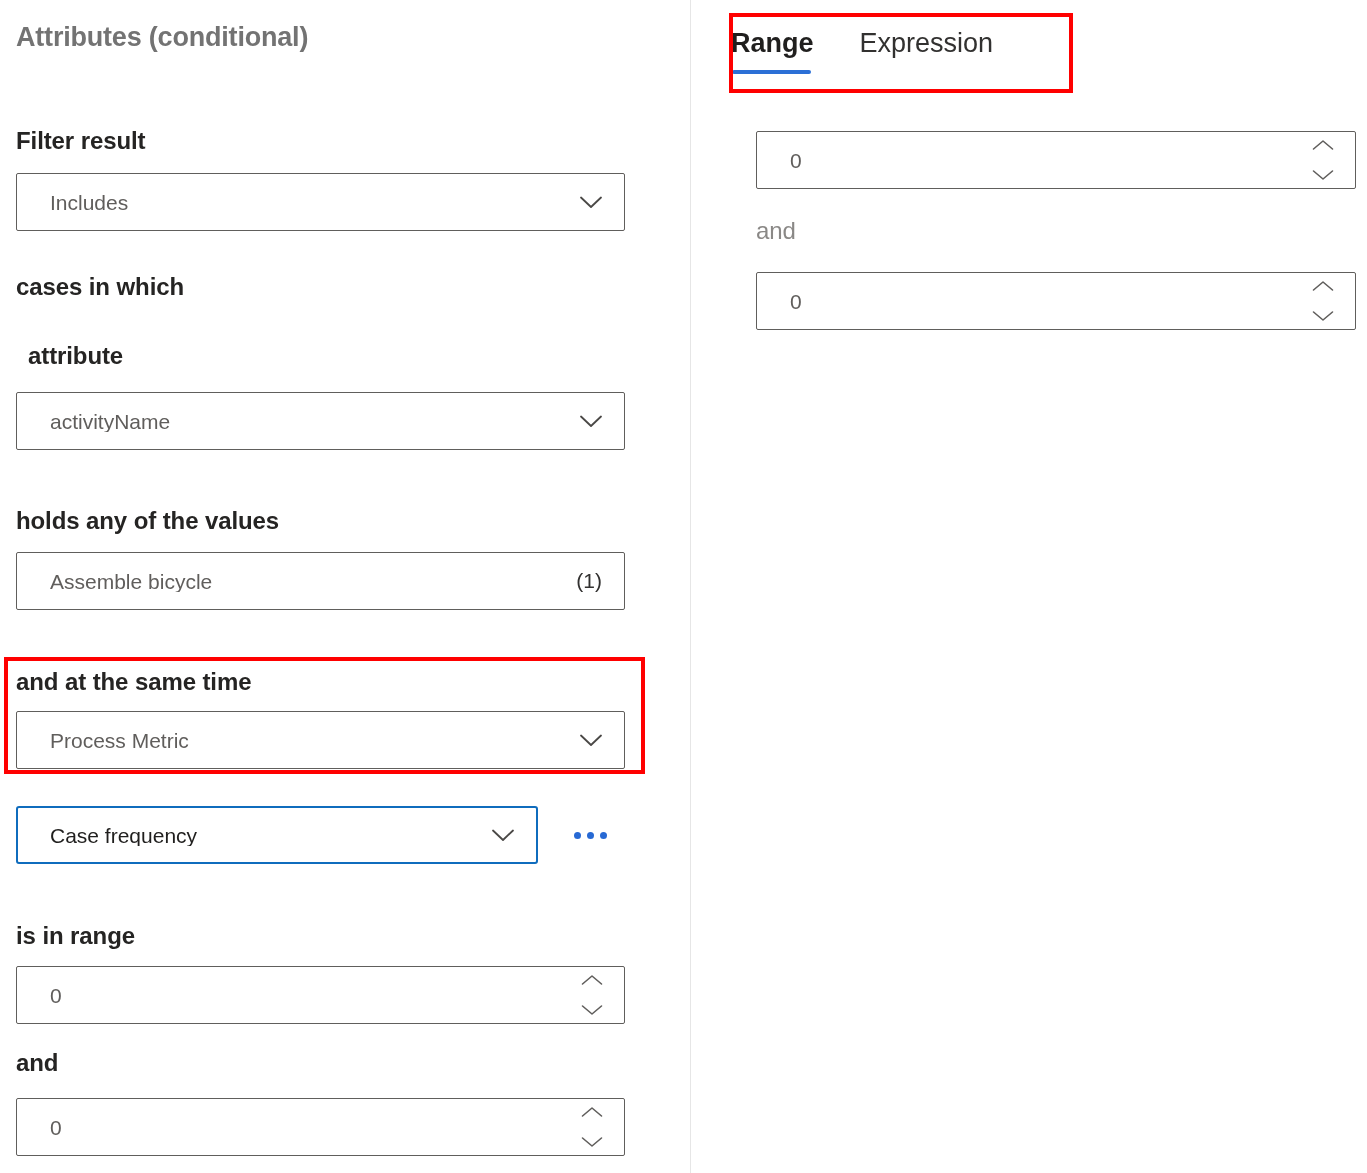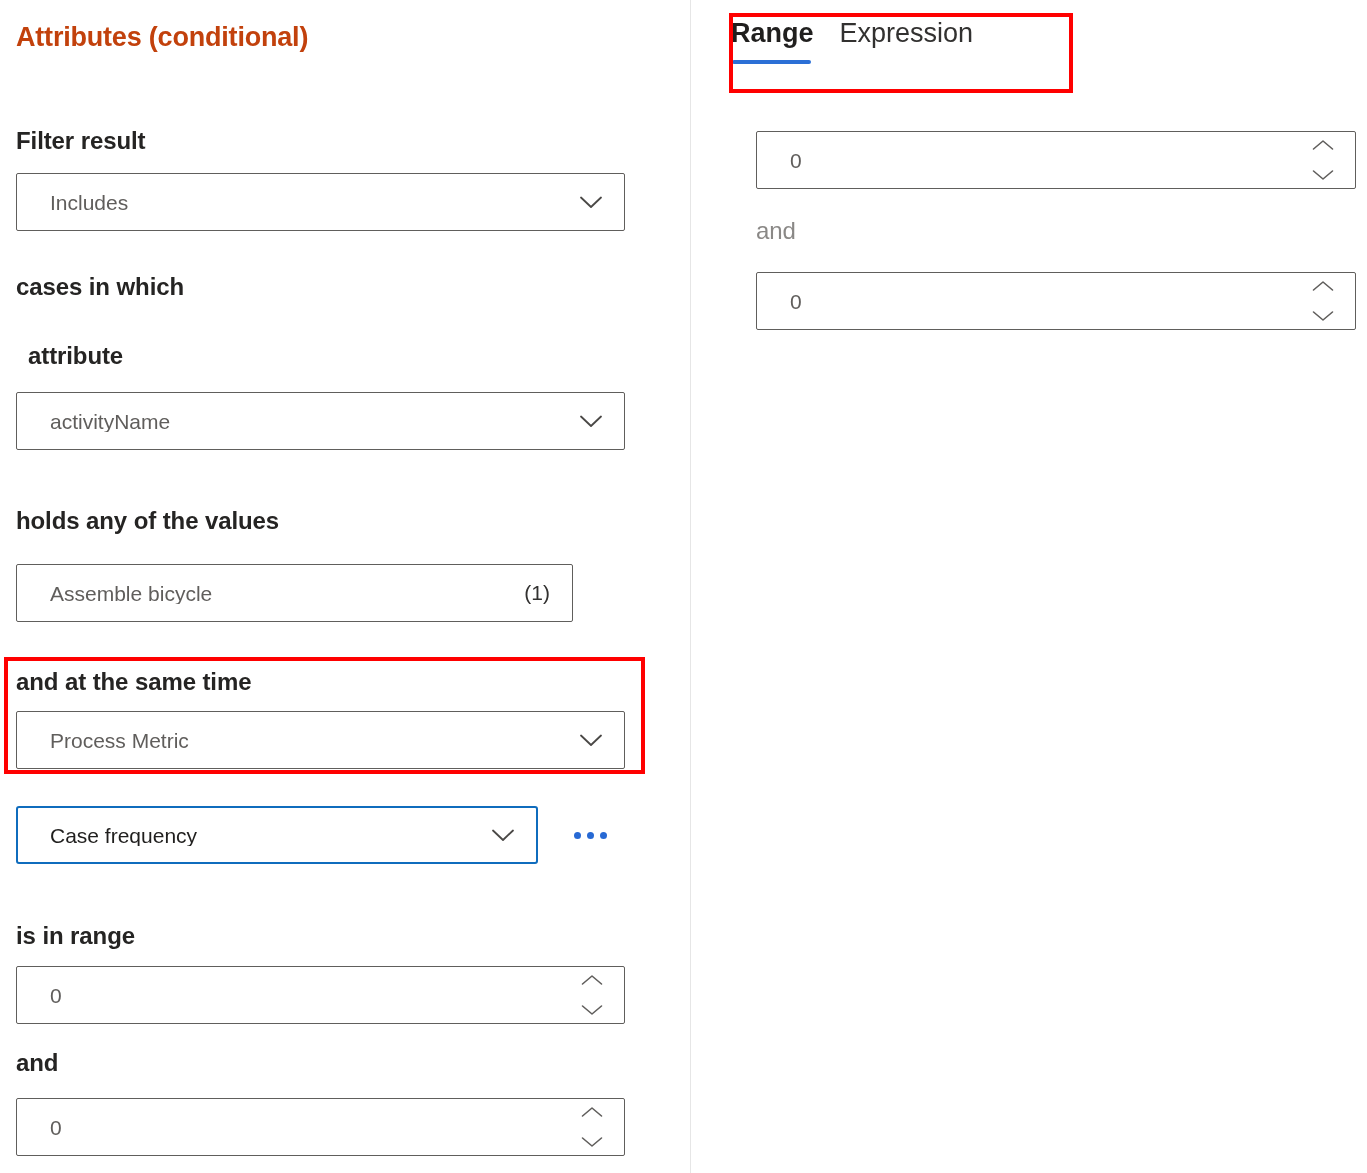--- a/index.html
+++ b/index.html
@@ -43,21 +43,21 @@
   }
 
   
   .page-title {
     position: absolute;
     left: 16px;
     top: 20px;
     font-size: 27px;
     font-weight: 600;
     letter-spacing: -0.2px;
-    color: #c2410c;
+    color: #737373;
     line-height: 34px;
   }
   .field-label {
     font-size: 24px;
     font-weight: 700;
     color: #252423;
     line-height: 26px;
     letter-spacing: -0.1px;
   }
   .field-label.muted {
@@ -143,24 +143,24 @@
     position: absolute;
     border: 4px solid #ff0000;
     box-sizing: border-box;
     pointer-events: none;
   }
 
   
   .tabs {
     position: absolute;
     left: 40px;
-    top: 16px;
+    top: 26px;
     display: flex;
     align-items: flex-end;
-    gap: 26px;
+    gap: 46px;
   }
   .tab {
     font-size: 27px;
     line-height: 34px;
     color: #323130;
     font-weight: 400;
     padding-bottom: 14px;
     position: relative;
   }
   .tab.active {
@@ -205,21 +205,21 @@
     <div class="abs ctrl" style="left:16px; top:392px; width:609px;">
       <span class="val">activityName</span>
       <span class="chev">
         <svg width="22" height="13" viewBox="0 0 22 13" fill="none">
           <path d="M1 1.5 L11 11 L21 1.5" stroke="#4a4846" stroke-width="1.8" stroke-linecap="round" stroke-linejoin="round"></path>
         </svg>
       </span>
     </div>
 
     <div class="abs field-label" style="left:16px; top:508px;">holds any of the values</div>
-    <div class="abs ctrl" style="left:16px; top:552px; width:557px;margin-top:12px;">
+    <div class="abs ctrl" style="left:16px; top:552px; width:609px;">
       <span class="val">Assemble bicycle</span>
       <span class="count">(1)</span>
     </div>
 
     <div class="abs field-label" style="left:16px; top:669px;">and at the same time</div>
     <div class="abs ctrl" style="left:16px; top:711px; width:609px;">
       <span class="val">Process Metric</span>
       <span class="chev">
         <svg width="22" height="13" viewBox="0 0 22 13" fill="none">
           <path d="M1 1.5 L11 11 L21 1.5" stroke="#4a4846" stroke-width="1.8" stroke-linecap="round" stroke-linejoin="round"></path>

